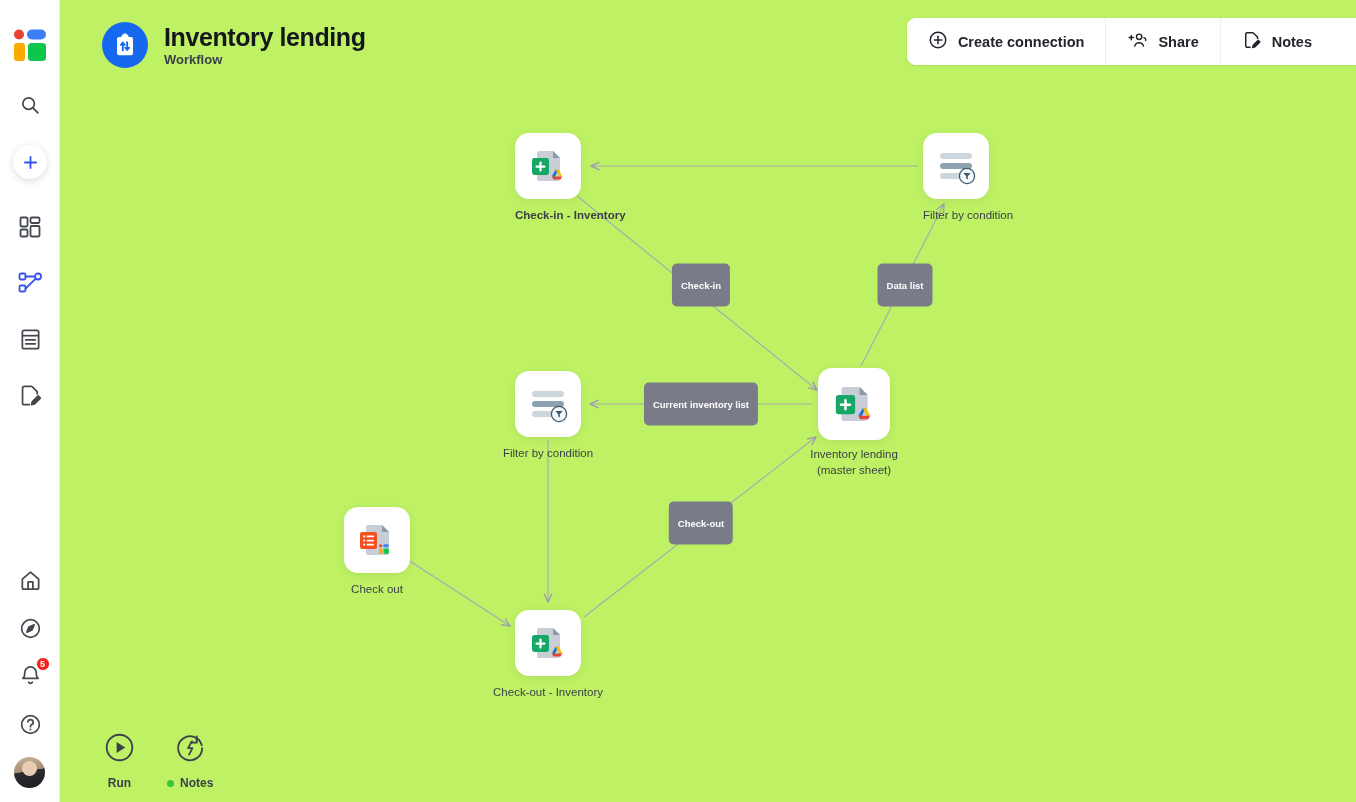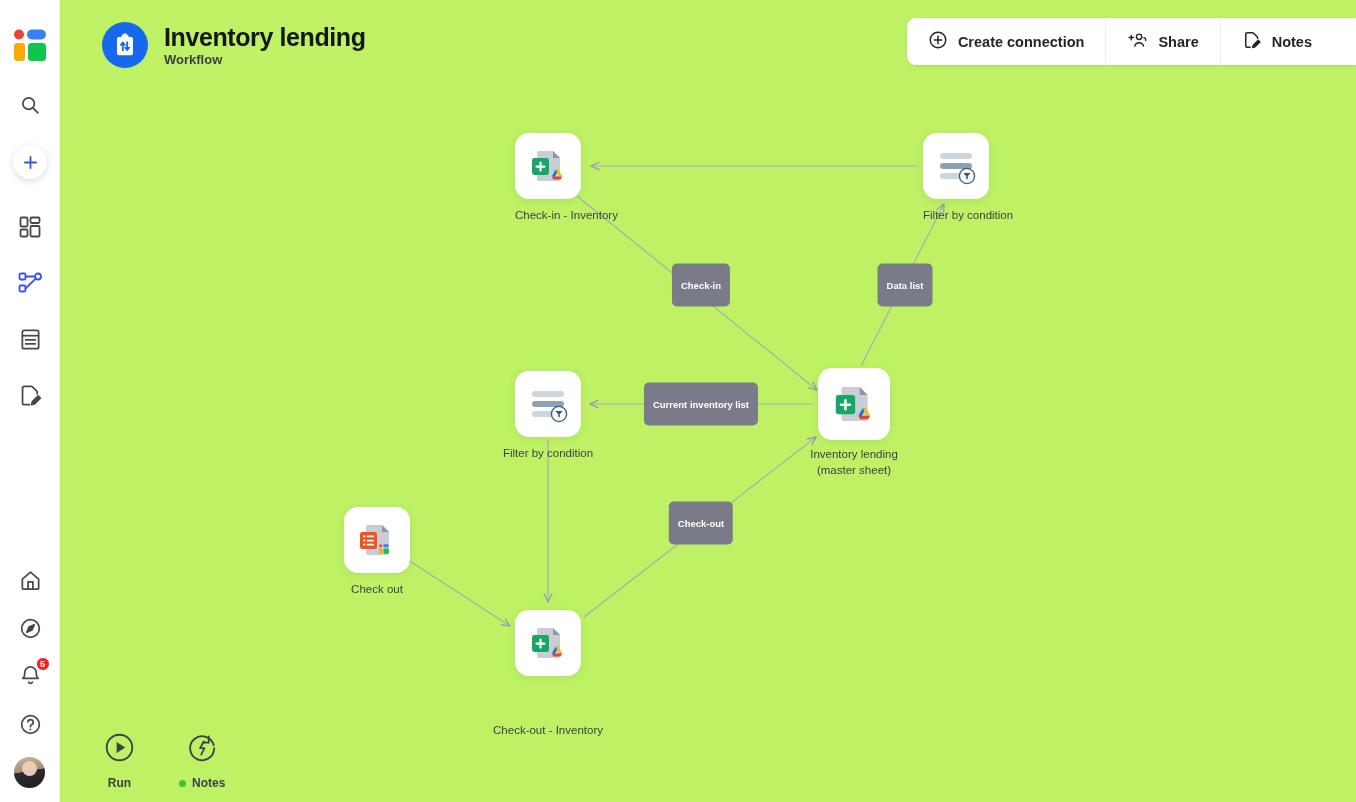--- a/index.html
+++ b/index.html
@@ -119,21 +119,21 @@
     position: absolute;
     background: #7a7b88; color: #ffffff;
     font-size: 9.5px; font-weight: bold;
     padding: 16px 9px; border-radius: 5px;
     white-space: nowrap;
     transform: translate(-50%,-50%);
     cursor: default;
   }
 
   
-  .bottom-bar { position: absolute; left: 44px; bottom: 12px; display: flex; gap: 44px; }
+  .bottom-bar { position: absolute; left: 44px; bottom: 12px; display: flex; gap: 32px; }
   .ctrl { display: flex; flex-direction: column; align-items: center; gap: 9px; cursor: pointer; }
   .ctrl-label { font-size: 12px; font-weight: bold; color: #3c414b; display: flex; align-items: center; gap: 6px; }
   .dot-green { width: 7px; height: 7px; border-radius: 50%; background: #3cc13b; display: inline-block; }
 </style>
 </head>
 <body>
 
 <div class="app">
 
   <div class="sidebar">
@@ -319,21 +319,21 @@
           <rect x="6" y="14" width="17" height="17" rx="2.4" fill="#16a766"></rect>
           <path d="M14.5 18.6v8M10.5 22.6h8" stroke="#ffffff" stroke-width="2.2" stroke-linecap="round"></path>
           <g transform="translate(25,25) scale(0.40)">
             <path d="M11.5 2 2 18.5h7.6L19 2z" fill="#1a73e8"></path>
             <path d="M19 2l9.5 16.5H21L11.5 2z" fill="#fbbc04"></path>
             <path d="M2 18.5 6 26h18l4-7.5z" fill="#ea4335"></path>
             <path d="M11.5 2 6 26l3.6-7.5z" fill="#188038" opacity="0.85"></path>
           </g>
         </svg>
       </div>
-      <div class="node-label" style="left:455px; top:208px; width:66px;">Check-in - Inventory</div>
+      <div class="node-label" style="left:455px; top:208px; width:66px;font-weight:bold;">Check-in - Inventory</div>
 
       <div class="node sm" style="left:863px; top:133px;">
         <svg width="44" height="44" viewBox="0 0 44 44">
           <rect x="6" y="9" width="32" height="6" rx="3" fill="#ccd6dd"></rect>
           <rect x="6" y="19" width="32" height="6" rx="3" fill="#8da2b0"></rect>
           <rect x="6" y="29" width="32" height="6" rx="3" fill="#ccd6dd"></rect>
           <circle cx="33" cy="32" r="7.6" fill="#f6f8fa" stroke="#3a5a72" stroke-width="1.3"></circle>
           <path d="M29.4 29h7.2l-2.8 3.2v3.4l-1.6-1v-2.4z" fill="#3a5a72"></path>
         </svg>
       </div>
@@ -397,21 +397,21 @@
           <rect x="6" y="14" width="17" height="17" rx="2.4" fill="#16a766"></rect>
           <path d="M14.5 18.6v8M10.5 22.6h8" stroke="#ffffff" stroke-width="2.2" stroke-linecap="round"></path>
           <g transform="translate(25,25) scale(0.40)">
             <path d="M11.5 2 2 18.5h7.6L19 2z" fill="#1a73e8"></path>
             <path d="M19 2l9.5 16.5H21L11.5 2z" fill="#fbbc04"></path>
             <path d="M2 18.5 6 26h18l4-7.5z" fill="#ea4335"></path>
             <path d="M11.5 2 6 26l3.6-7.5z" fill="#188038" opacity="0.85"></path>
           </g>
         </svg>
       </div>
-      <div class="node-label" style="left:420px; top:723px; width:136px;">Check-out - Inventory</div>
+      <div class="node-label" style="left:420px; top:685px; width:136px;">Check-out - Inventory</div>
 
       <div class="edge-label" style="left:641px; top:285px;">Check-in</div>
       <div class="edge-label" style="left:845px; top:285px;">Data list</div>
       <div class="edge-label" style="left:641px; top:404px;">Current inventory list</div>
       <div class="edge-label" style="left:641px; top:523px;">Check-out</div>
     </div>
 
     <div class="bottom-bar">
       <div class="ctrl">
         <span>

